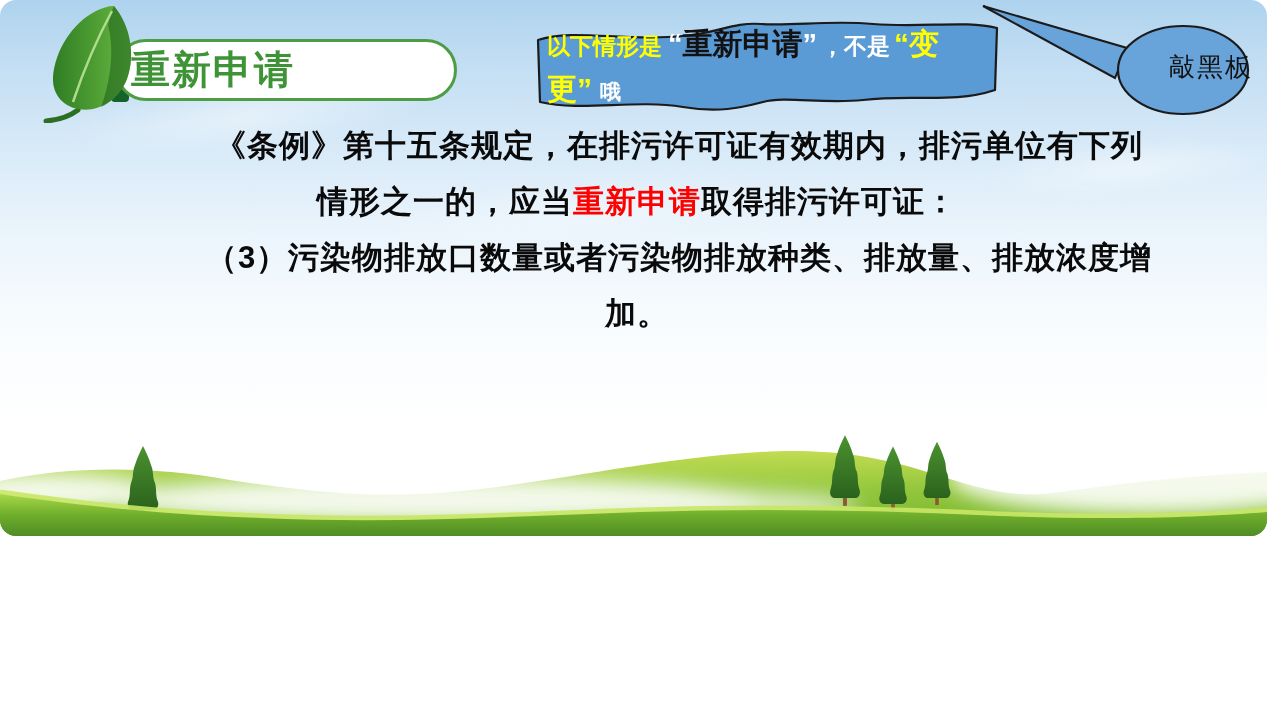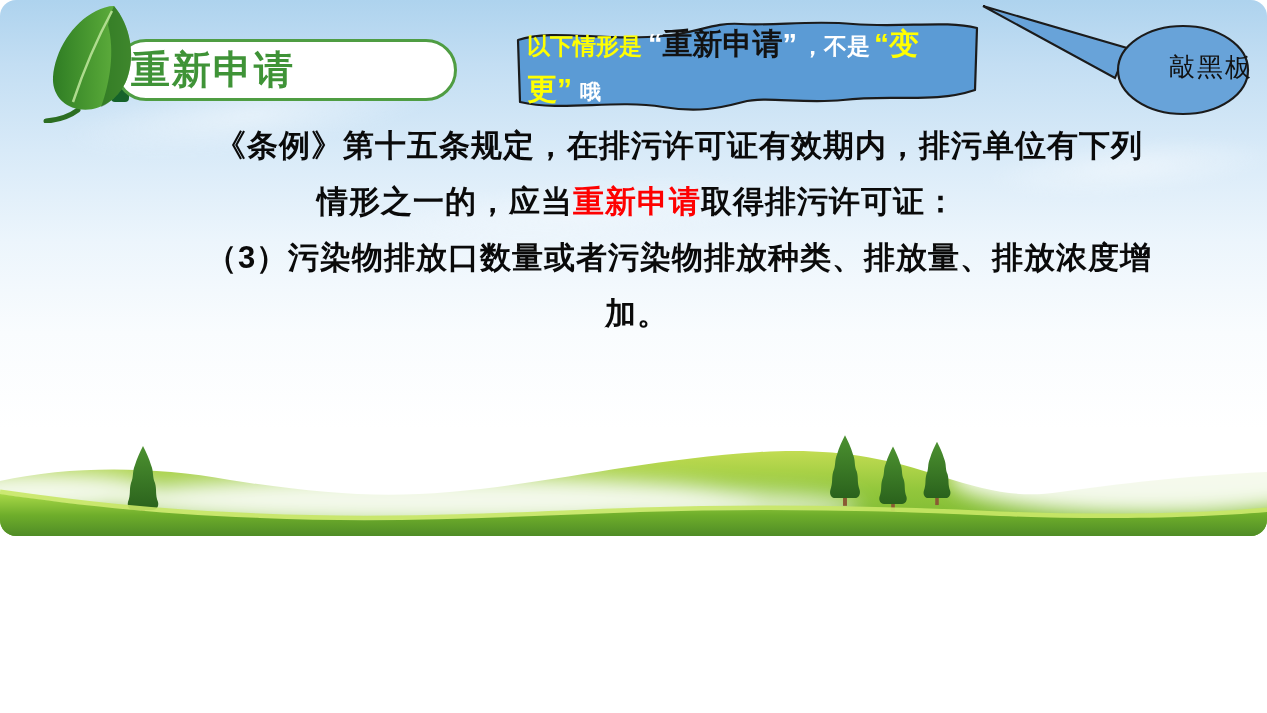--- a/index.html
+++ b/index.html
@@ -20,21 +20,21 @@
   .title-accent { position:absolute; left:111px; top:40px; width:18px; height:62px;
     background:#15622a; border-radius:4px; }
   .title-pill { position:absolute; left:115px; top:39px; width:342px; height:62px;
     background:#ffffff; border:3px solid #4f9d43; border-radius:32px; }
   .title-text { position:absolute; left:131px; top:39px; height:62px; width:320px;
     display:flex; align-items:center; font-size:39px; font-weight:800;
     letter-spacing:2px; text-shadow:0 0 3px #ffffff; }
   .leaf-svg { position:absolute; left:38px; top:3px; }
 
   
-  .banner { position:absolute; left:513px; top:16px; width:470px; height:100px; }
+  .banner { position:absolute; left:533px; top:16px; width:470px; height:100px; }
   .banner-svg { position:absolute; left:0; top:0; }
   .banner-text { position:absolute; left:14px; top:8px; width:420px; line-height:40px; }
   .banner-text span { vertical-align:baseline; }
   .bseg-intro  { font-size:23px; font-weight:700; margin-right:6px; }
   .bseg-quote  { font-size:29px; font-weight:800; color:#ffffff; }
   .bseg-kw     { font-size:30px; font-weight:800; color:#121212; }
   .bseg-mid    { font-size:23px; font-weight:700; color:#ffffff; margin:0 4px; }
   .bseg-q2     { font-size:30px; font-weight:800; }
   .bseg-tail   { font-size:21px; font-weight:700; color:#ffffff; margin-left:8px; }
 

